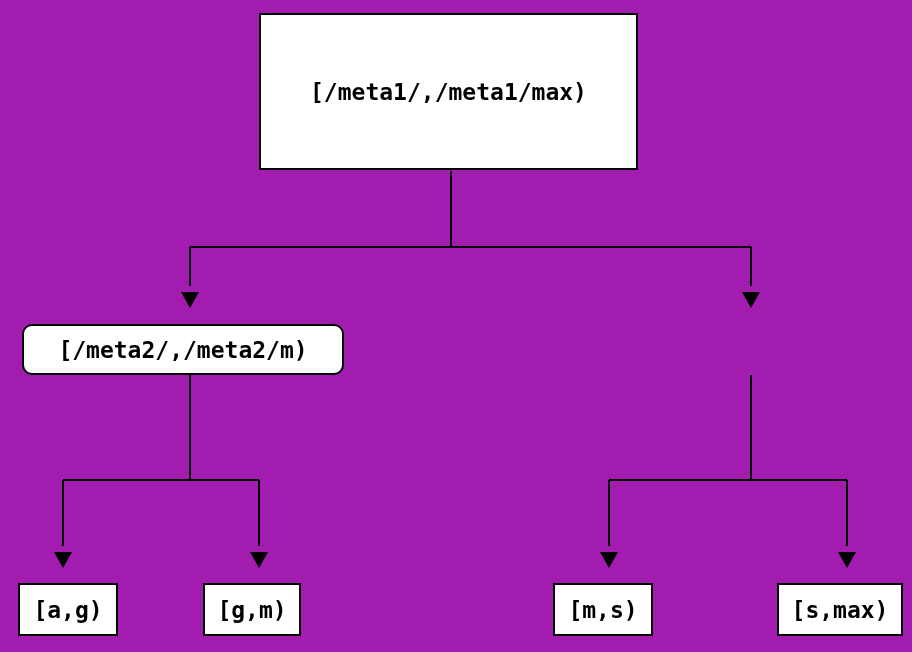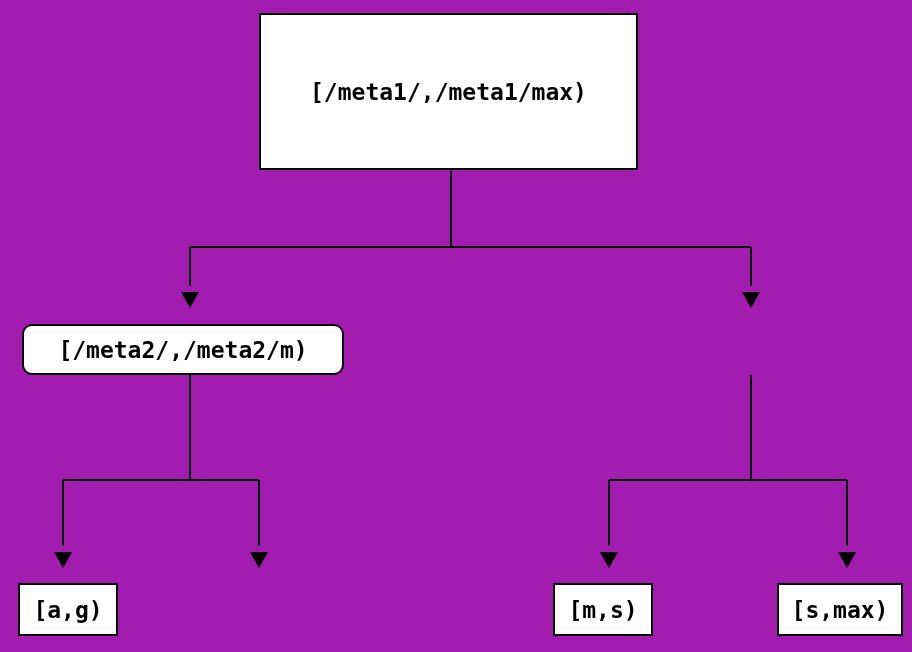--- a/index.html
+++ b/index.html
@@ -85,20 +85,23 @@
 
   <div class="node node-mid-left">
     <span>[/meta2/,/meta2/m)</span>
   </div>
 
 
   <div class="node node-leaf-ag">
     <span>[a,g)</span>
   </div>
 
+  <div class="node node-leaf-gm">
+    <span>[g,m)</span>
+  </div>
 
   <div class="node node-leaf-smax">
     <span>[s,max)</span>
   </div>
 
   <div class="node node-leaf-ms">
     <span>[m,s)</span>
   </div>
 
 </div>

